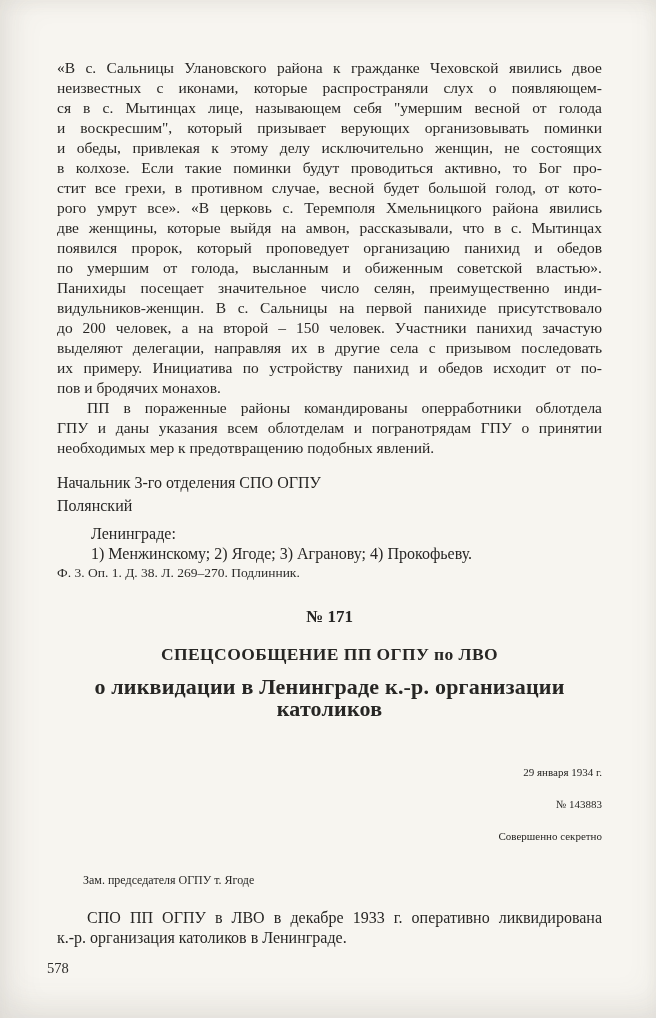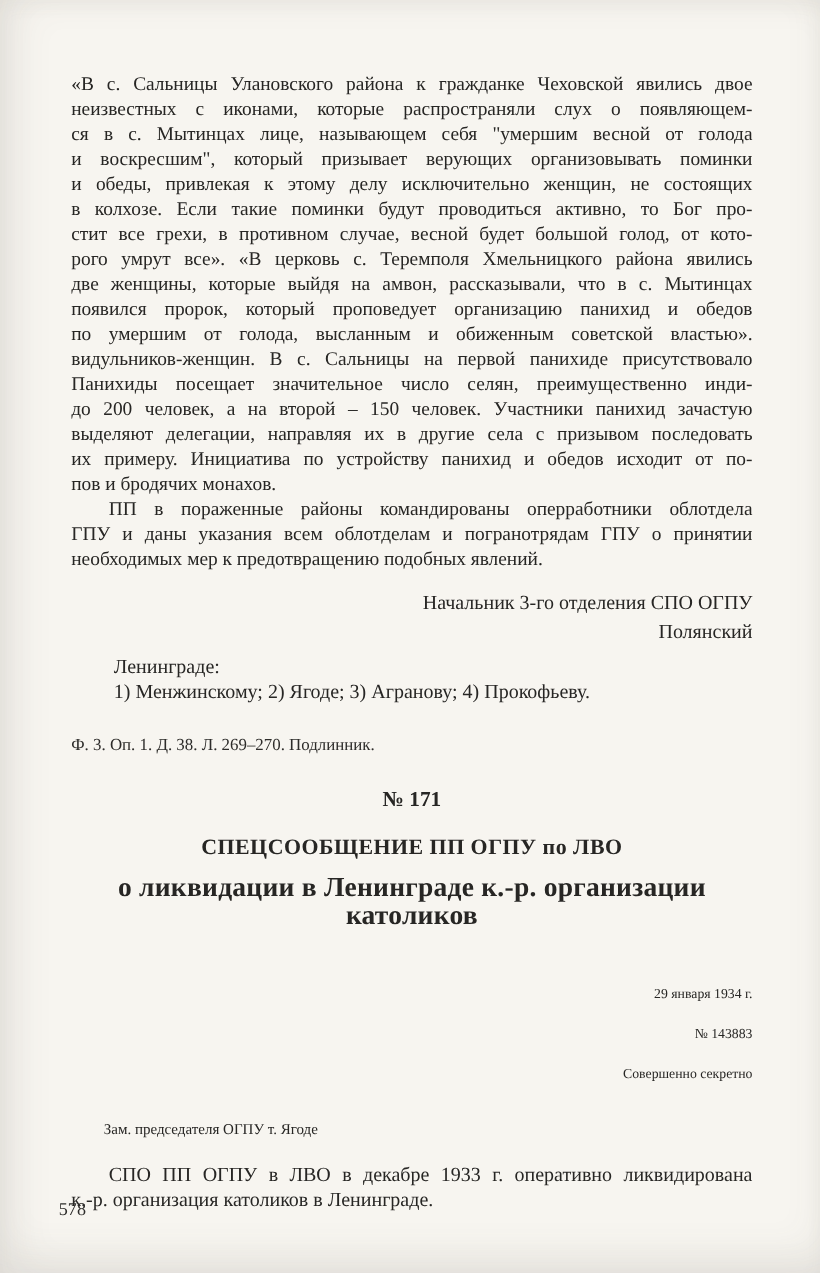--- a/index.html
+++ b/index.html
@@ -27,32 +27,31 @@
   .line {
     text-align: justify;
     text-align-last: justify;
     height: 20px;
     overflow: hidden;
   }
   .line.last-line { text-align-last: left; }
   .indent-first .line:first-child { text-indent: 30px; }
   .sig-block {
     margin-top: 13px;
-    text-align: right;
+    text-align: left;
     font-size: 16px;
     line-height: 23px;
   }
   .dist-block {
     margin-top: 7px;
     margin-left: 34px;
     font-size: 16px;
     line-height: 20px;
   }
   .archive-ref {
-    margin-top: 23px;
     font-size: 13.5px;
     line-height: 18px;
     color: #2d2c2a;
   }
   .doc-number {
     margin-top: 24px;
     text-align: center;
     font-size: 17px;
     font-weight: bold;
     line-height: 22px;
@@ -107,22 +106,22 @@
           <div class="line">неизвестных с иконами, которые распространяли слух о появляющем-</div>
           <div class="line">ся в с. Мытинцах лице, называющем себя "умершим весной от голода</div>
           <div class="line">и воскресшим", который призывает верующих организовывать поминки</div>
           <div class="line">и обеды, привлекая к этому делу исключительно женщин, не состоящих</div>
           <div class="line">в колхозе. Если такие поминки будут проводиться активно, то Бог про-</div>
           <div class="line">стит все грехи, в противном случае, весной будет большой голод, от кото-</div>
           <div class="line">рого умрут все». «В церковь с. Теремполя Хмельницкого района явились</div>
           <div class="line">две женщины, которые выйдя на амвон, рассказывали, что в с. Мытинцах</div>
           <div class="line">появился пророк, который проповедует организацию панихид и обедов</div>
           <div class="line">по умершим от голода, высланным и обиженным советской властью».</div>
+          <div class="line">Панихиды посещает значительное число селян, преимущественно инди-</div>
           <div class="line">видульников-женщин. В с. Сальницы на первой панихиде присутствовало</div>
-          <div class="line">Панихиды посещает значительное число селян, преимущественно инди-</div>
           <div class="line">до 200 человек, а на второй – 150 человек. Участники панихид зачастую</div>
           <div class="line">выделяют делегации, направляя их в другие села с призывом последовать</div>
           <div class="line">их примеру. Инициатива по устройству панихид и обедов исходит от по-</div>
           <div class="line last-line">пов и бродячих монахов.</div>
         </div>
 
       <div class="para indent-first">
           <div class="line">ПП в пораженные районы командированы оперработники облотдела</div>
           <div class="line">ГПУ и даны указания всем облотделам и погранотрядам ГПУ о принятии</div>
           <div class="line last-line">необходимых мер к предотвращению подобных явлений.</div>

